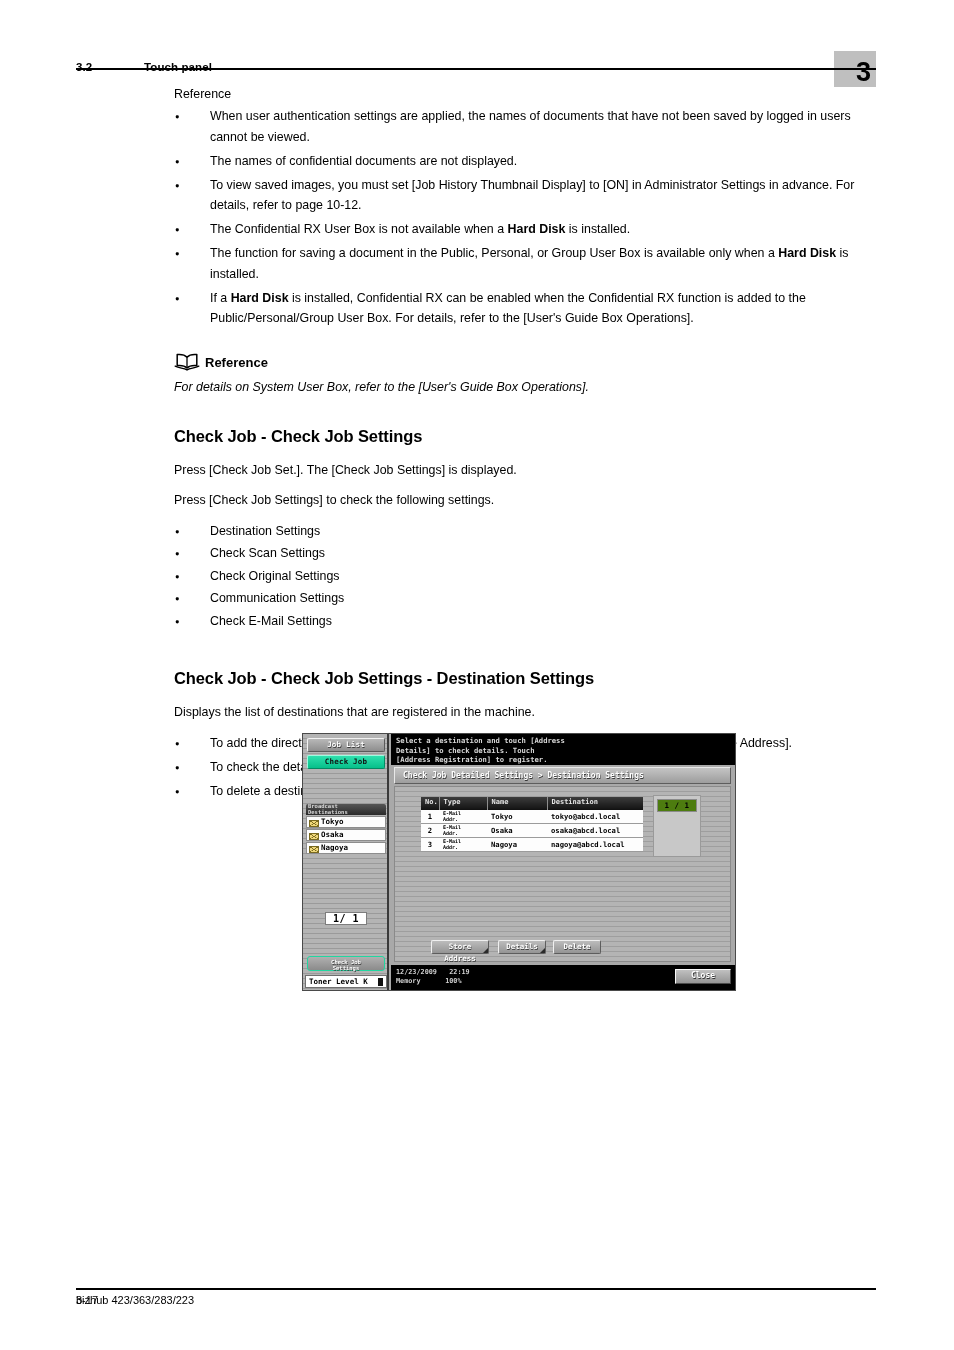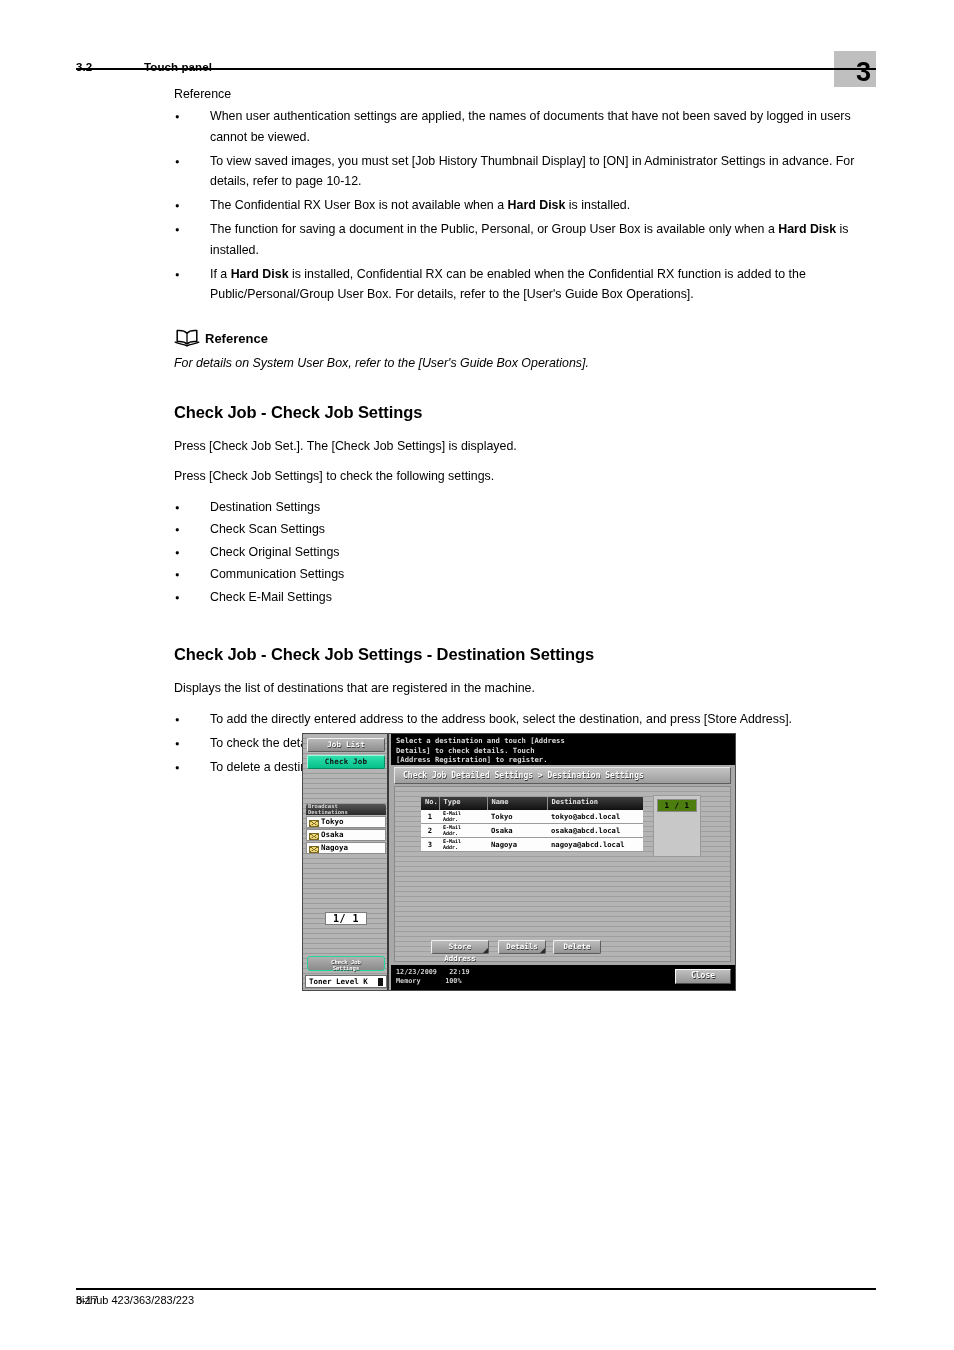--- a/index.html
+++ b/index.html
@@ -500,20 +500,21 @@
   <div class="hdr-chapter-num">3</div>
 </div>
 <div class="hdr-rule"></div>
 
 <div class="content">
 
   <div class="plain-line">Reference</div>
 
   <ul class="bullets">
     <li>When user authentication settings are applied, the names of documents that have not been saved by logged in users cannot be viewed.</li>
+    <li>The names of confidential documents are not displayed.</li>
     <li>To view saved images, you must set [Job History Thumbnail Display] to [ON] in Administrator Settings in advance. For details, refer to page 10-12.</li>
     <li><span>The Confidential RX User Box is not available when a </span><b>Hard Disk</b><span> is installed.</span></li>
     <li><span>The function for saving a document in the Public, Personal, or Group User Box is available only when a </span><b>Hard Disk</b><span> is installed.</span></li>
     <li><span>If a </span><b>Hard Disk</b><span> is installed, Confidential RX can be enabled when the Confidential RX function is added to the Public/Personal/Group User Box. For details, refer to the [User's Guide Box Operations].</span></li>
   </ul>
 
   <div class="ref-block">
     <div class="ref-head">
       <span class="book-icon">
         <svg width="26" height="18" viewBox="0 0 26 18" xmlns="http://www.w3.org/2000/svg">

